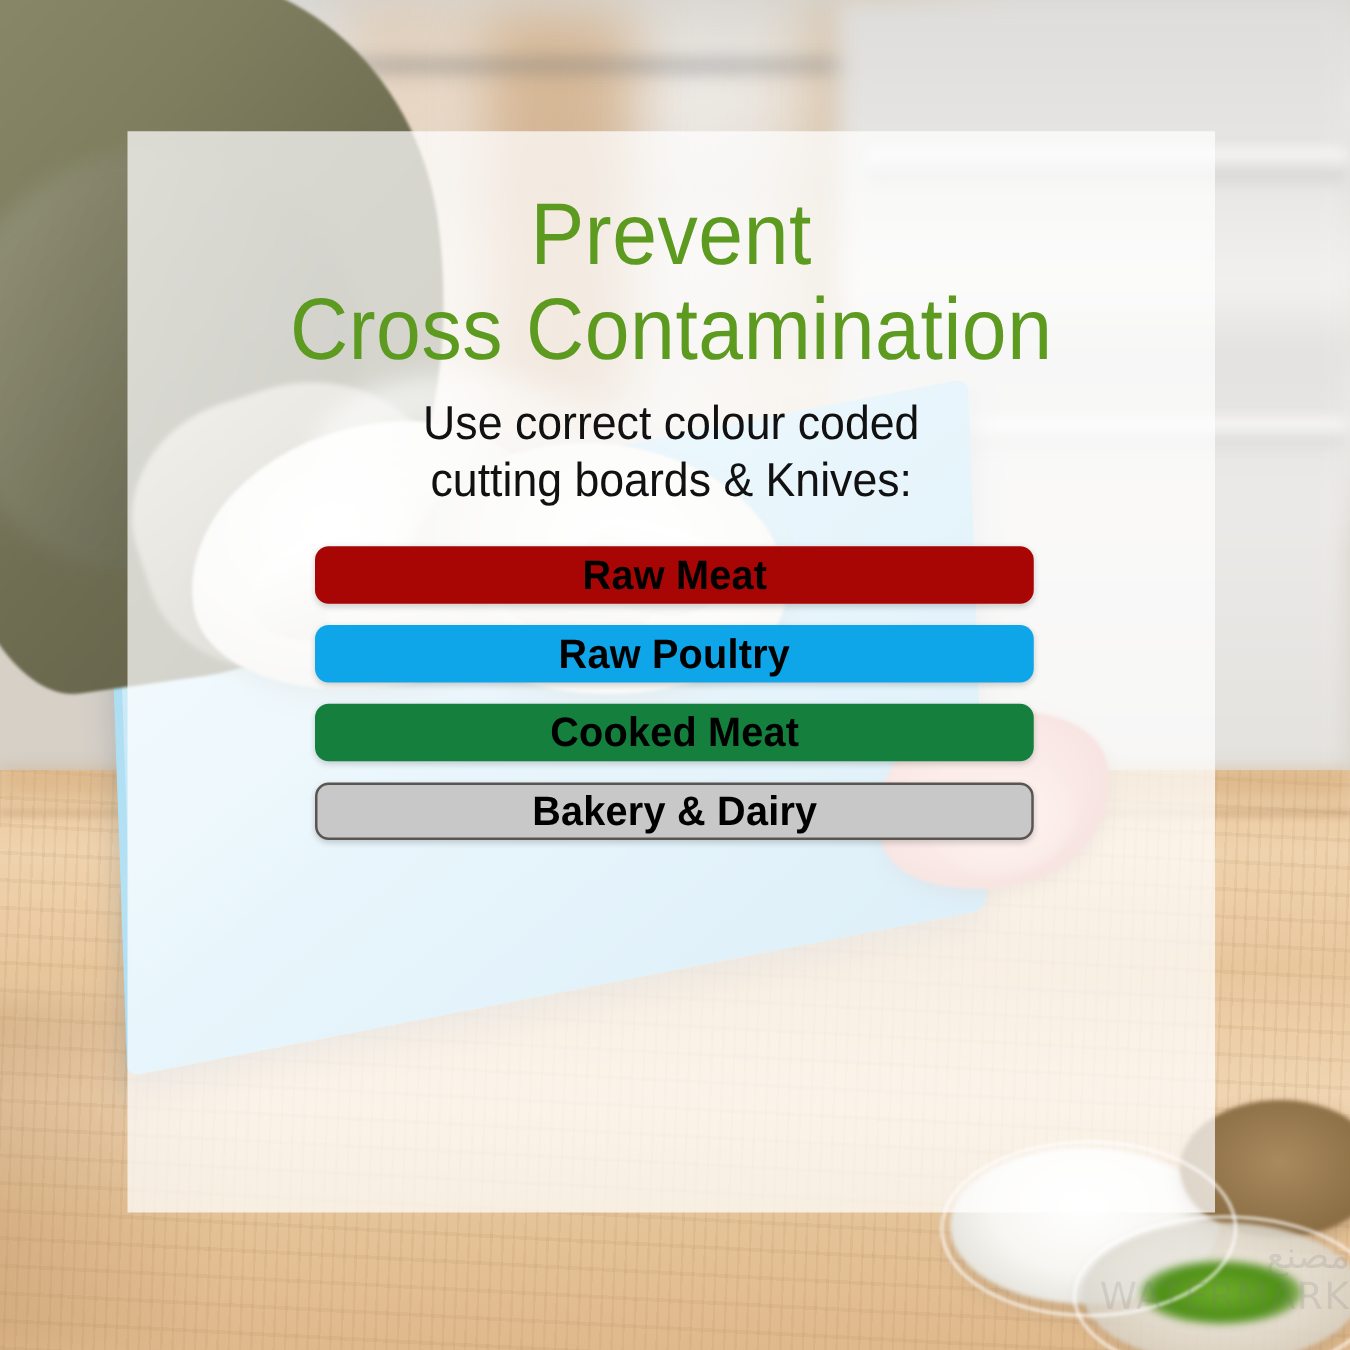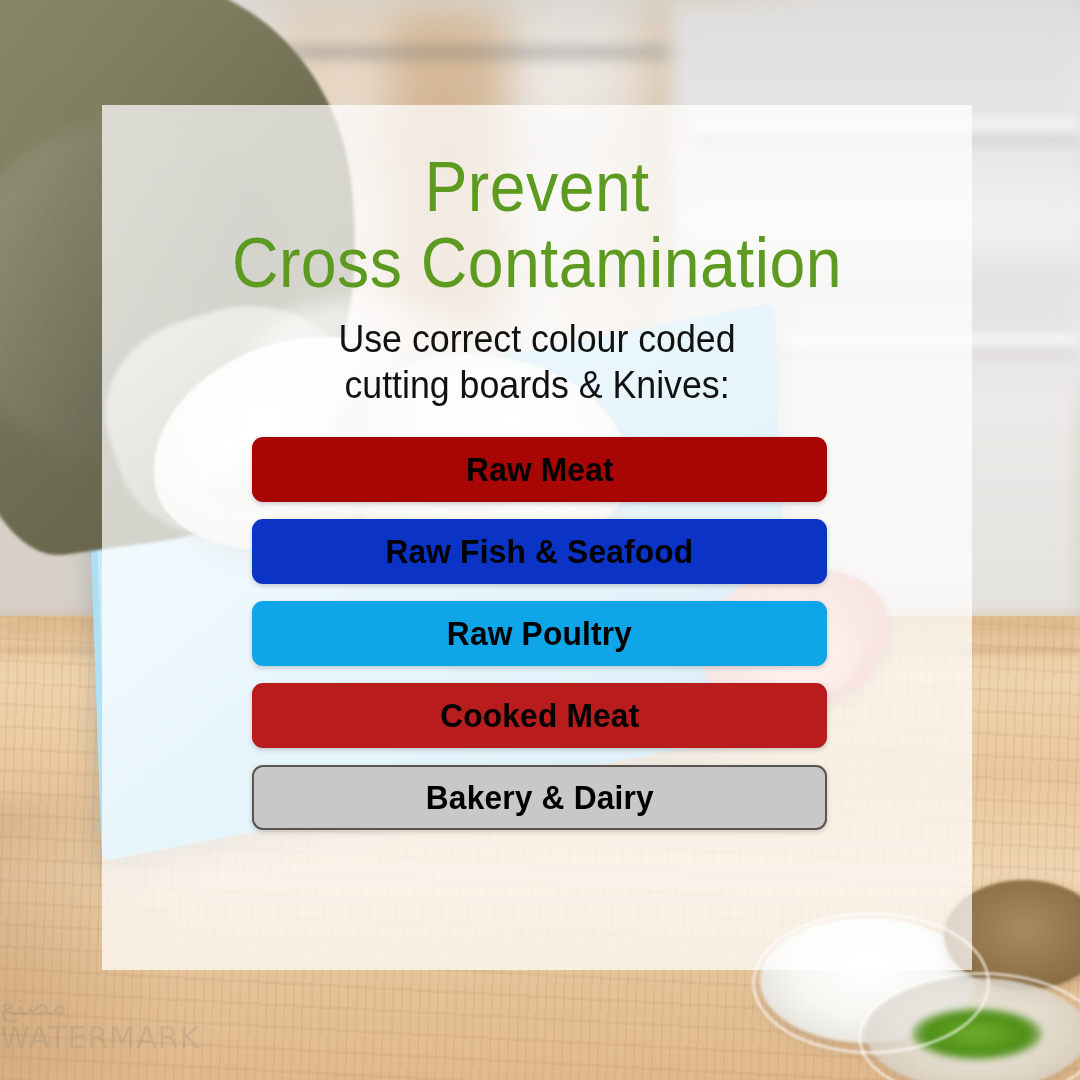--- a/index.html
+++ b/index.html
@@ -225,36 +225,36 @@
     text-align:center;color:#111;
     font-family:"Liberation Sans Narrow","Liberation Sans",sans-serif;
     font-weight:400;font-size:38px;line-height:1.22;
     transform:scaleX(.94);transform-origin:center top;
     white-space:pre-line;
   }
 
   
   .bars{position:absolute;left:252px;top:437px;width:575px;}
   .bar{
-    position:relative;height:65px;margin-bottom:17px;border-radius:11px;
+    position:relative;height:46px;margin-bottom:17px;border-radius:11px;
     display:flex;align-items:center;justify-content:center;
     box-shadow:0 2px 5px rgba(0,0,0,.18);
     box-sizing:border-box;
   }
   .bar:last-child{margin-bottom:0;}
   .bar span{
     color:#000;
     font-family:"Liberation Sans Narrow","Liberation Sans",sans-serif;
     font-weight:700;font-size:33px;letter-spacing:.2px;
     transform:scaleX(.96);
   }
 
   
   .watermark{
-    position:absolute;left:0;top:988px;width:1080px;text-align:left;
+    position:absolute;left:0;top:988px;width:1080px;text-align:right;
     color:rgba(120,120,120,.18);
     font-family:"DejaVu Sans",sans-serif;font-size:30px;line-height:1.1;
     white-space:pre-line;letter-spacing:1px;
   }
 </style>
 </head>
 <body>
 
 <div id="poster">
 
@@ -302,27 +302,24 @@
 
   <div class="title" style="color: rgb(93, 154, 32);">Prevent
 Cross Contamination</div>
   <div class="subtitle" style="color: rgb(17, 17, 17);">Use correct colour coded
 cutting boards &amp; Knives:</div>
 
   <div class="bars">
     <div class="bar" style="background: rgb(168, 5, 5);">
       <span style="color: rgb(0, 0, 0);">Raw Meat</span>
     </div>
-    <div class="bar" style="background: rgb(11, 51, 197);">
-      <span style="color: rgb(0, 0, 0);">Raw Fish &amp; Seafood</span>
-    </div>
     <div class="bar" style="background: #0ea5e9;">
       <span style="color: rgb(0, 0, 0);">Raw Poultry</span>
     </div>
-    <div class="bar" style="background: #b91c1c; text-align: center;">
+    <div class="bar" style="background: #15803d; text-align: center;">
       <span style="color: rgb(0, 0, 0);">Cooked Meat</span>
     </div>
     <div class="bar" style="background: rgb(200, 200, 200); border: 2px solid rgb(90, 85, 80);">
       <span style="color: rgb(0, 0, 0);">Bakery &amp; Dairy</span>
     </div>
   </div>
 
   <div class="watermark">مصنع
 WATERMARK</div>
 

